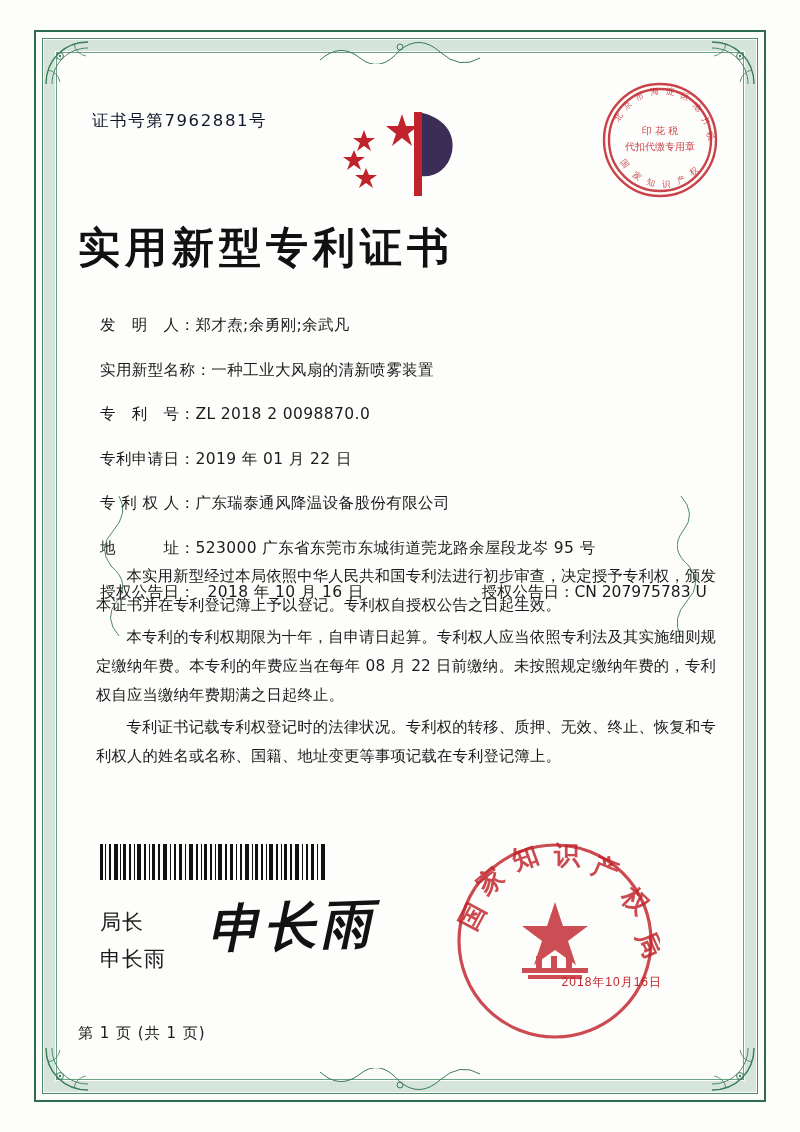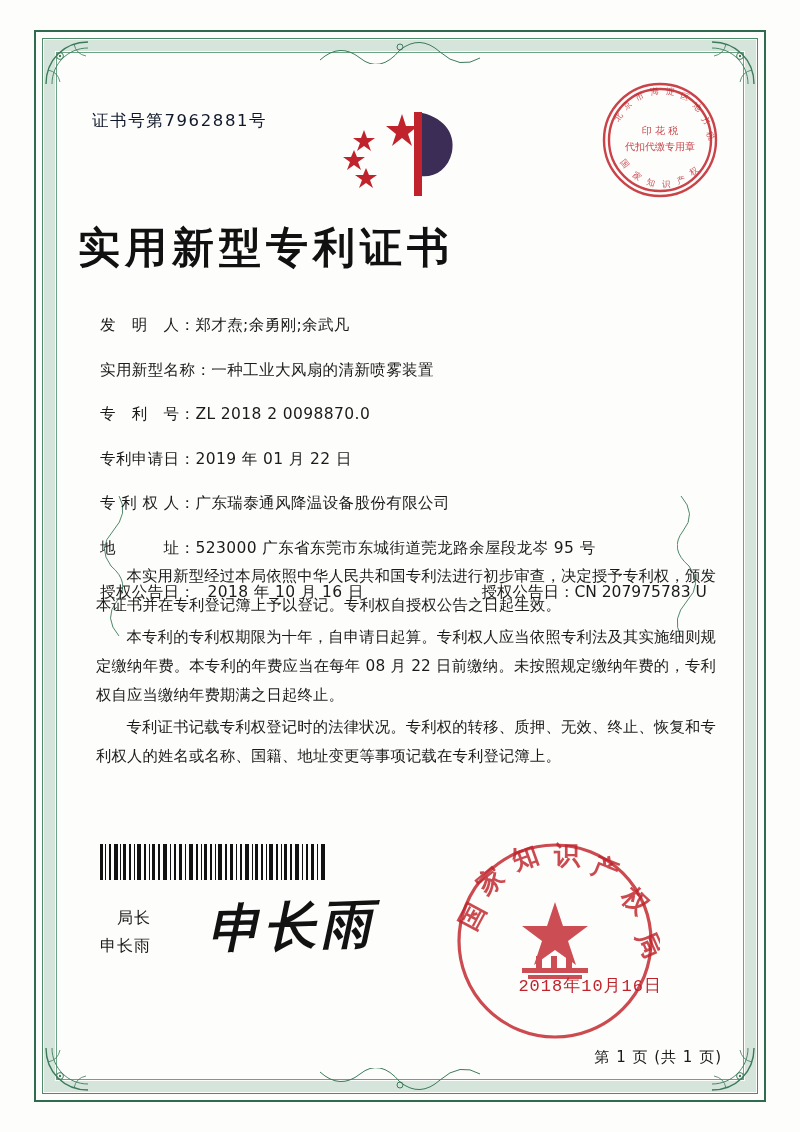--- a/index.html
+++ b/index.html
@@ -187,24 +187,23 @@
     top: 770px;
     width: 226px;
     height: 36px;
   }
 
   
   .sig-block {
     position: absolute;
     left: 22px;
     top: 830px;
-    font-size: 16px;
+    font-size: 21px;
     line-height: 1.75;
     letter-spacing: 1px;
-    text-align: right;
   }
   .sig-hand {
     position: absolute;
     left: 130px;
     top: 818px;
     font-family: "DejaVu Serif", serif;
     font-size: 52px;
     font-weight: bold;
     font-style: italic;
     color: #121212;
@@ -217,35 +216,34 @@
     position: absolute;
     right: 62px;
     top: 762px;
     width: 210px;
     height: 210px;
   }
   .seal-date {
     position: absolute;
     right: 60px;
     top: 900px;
-    font-size: 17px;
+    font-size: 12px;
     color: #c0232b;
     letter-spacing: 1px;
-    font-family: Liberation Mono, monospace;
+    font-family: Liberation Sans, sans-serif;
   }
 
   .footer {
     position: absolute;
     left: 0;
     right: 0;
     top: 950px;
-    text-align: right;
+    text-align: left;
     font-size: 15px;
     letter-spacing: 1px;
-    margin-top: 24px;
   }
 </style>
 </head>
 <body>
 
 <div class="page">
 
   <div class="frame-outer"></div>
   <div class="frame-band"></div>
   <div class="frame-mid"></div>

